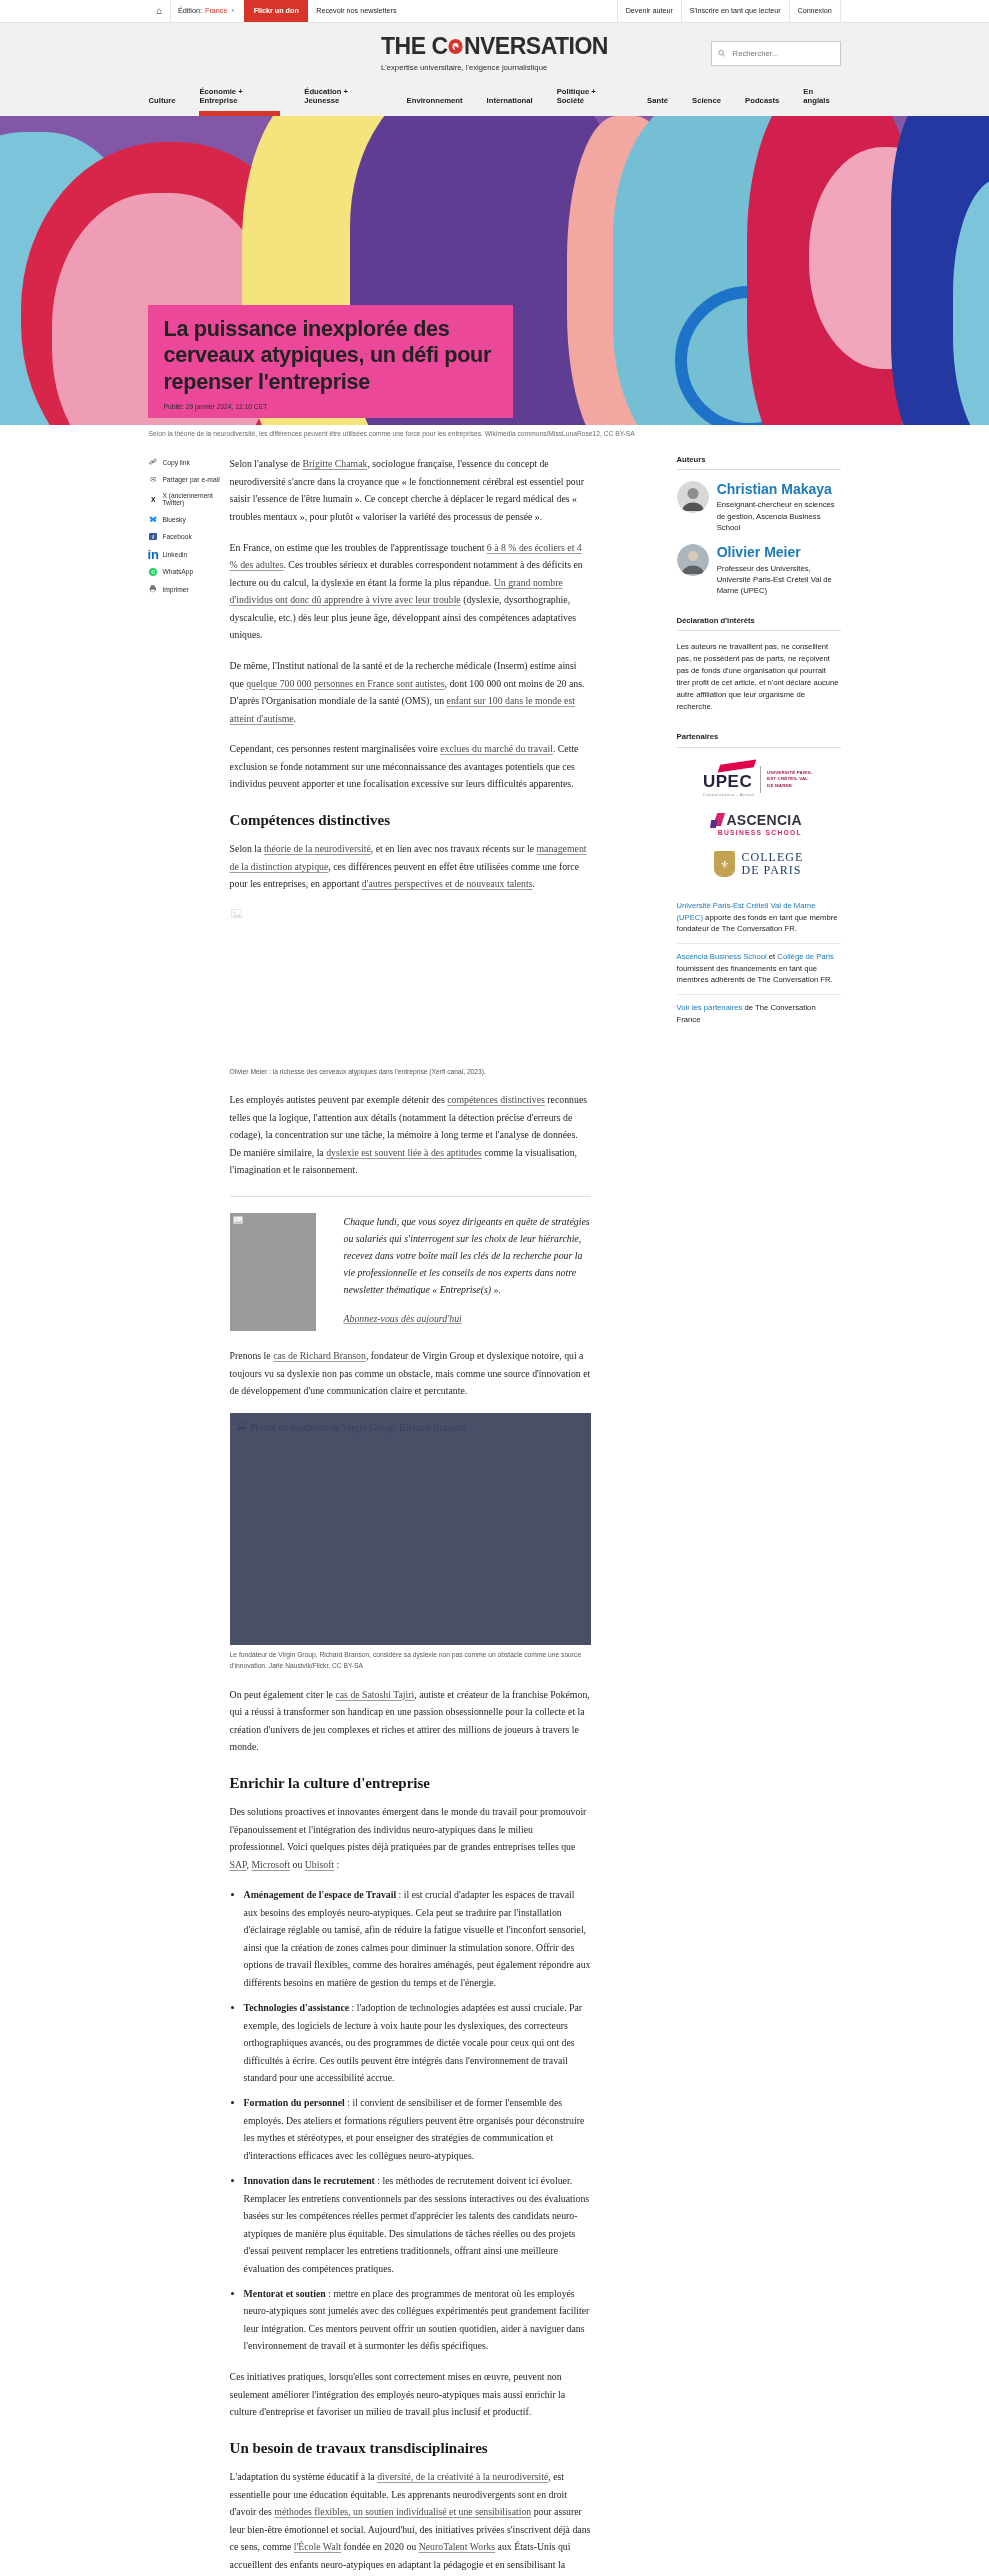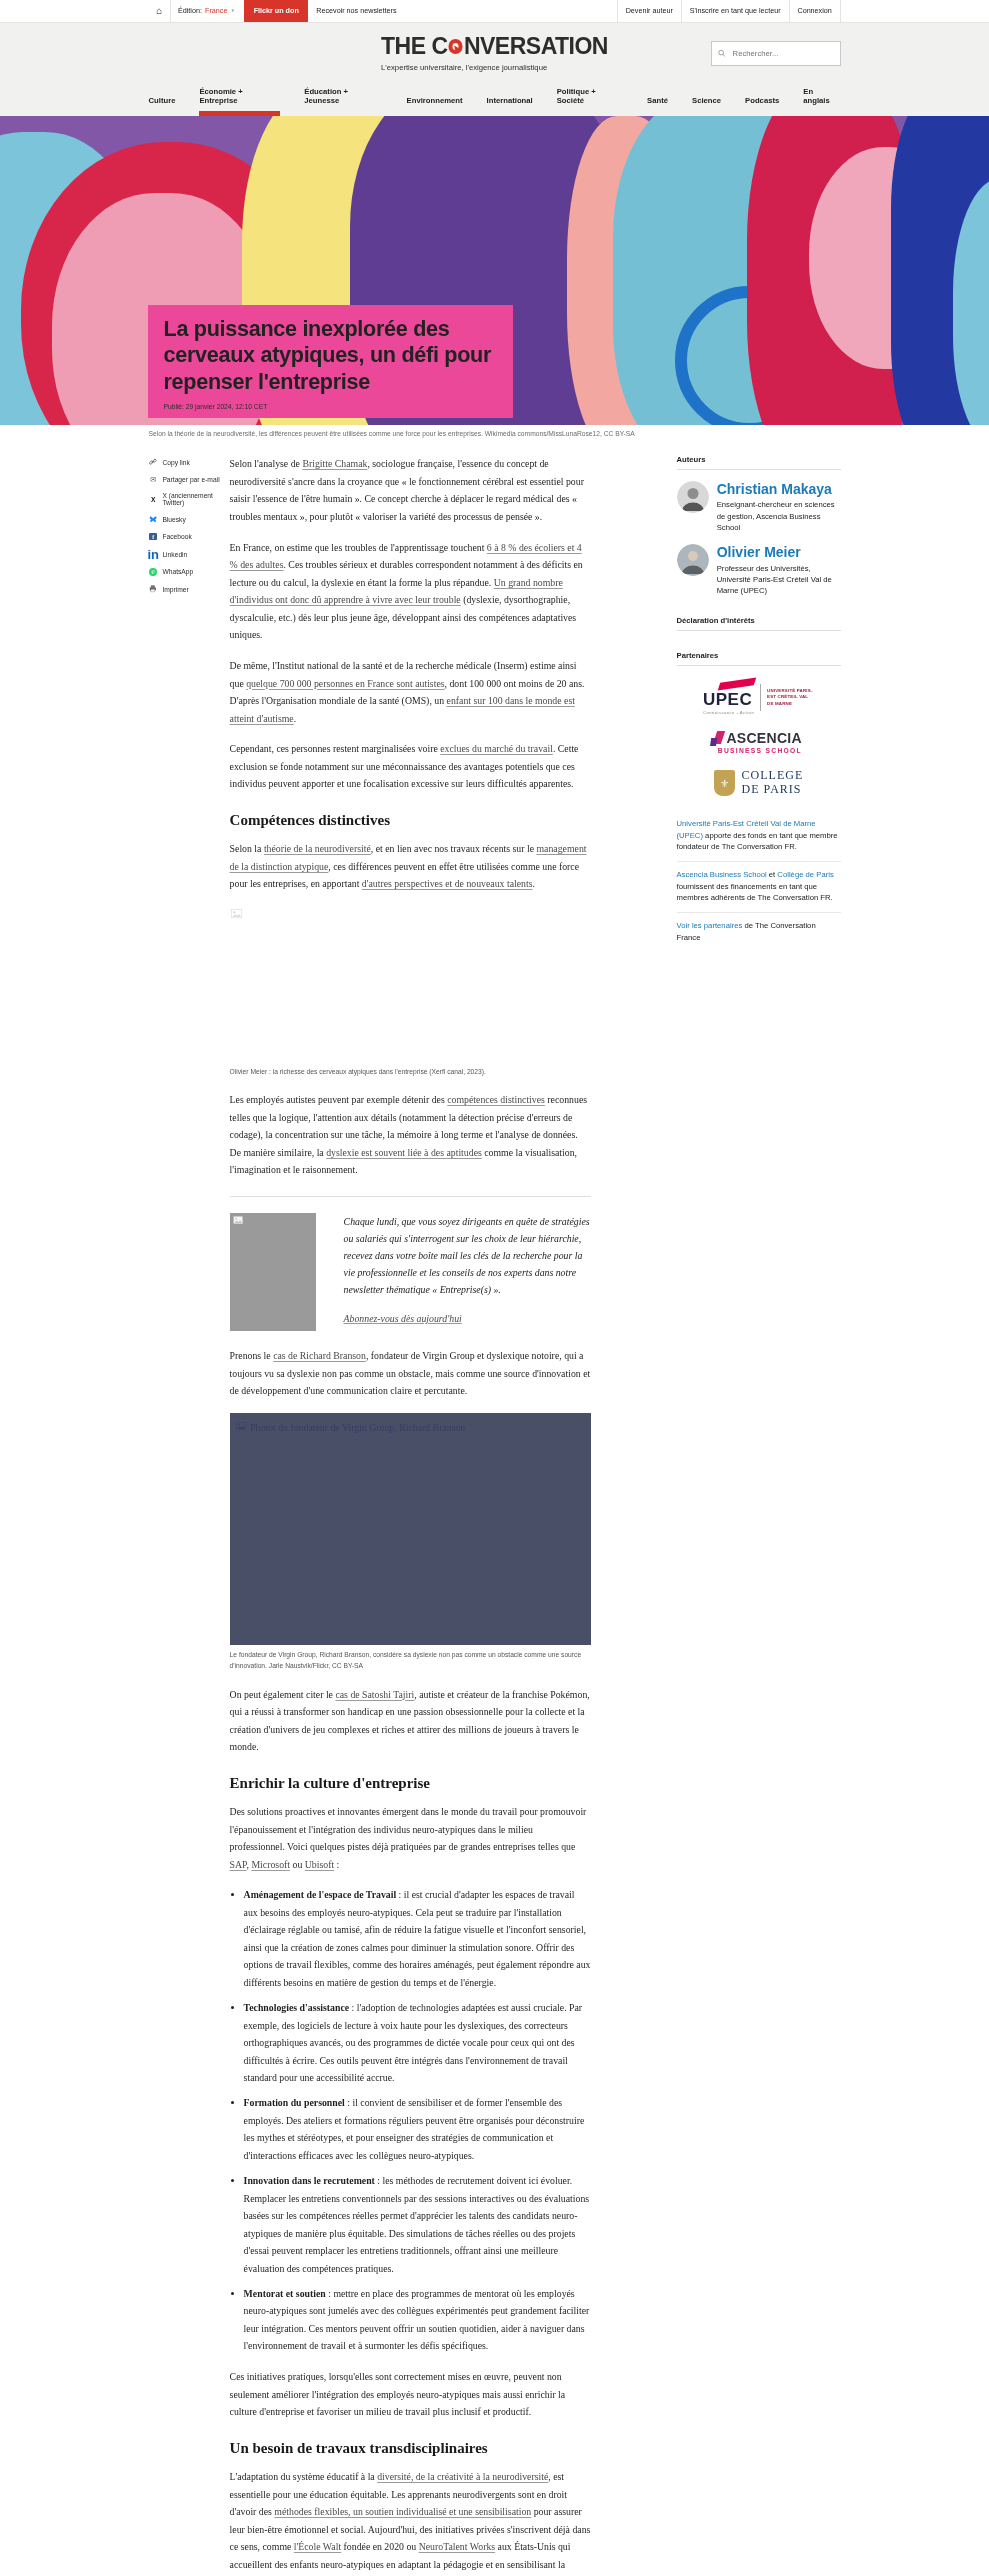--- a/index.html
+++ b/index.html
@@ -343,20 +343,21 @@
               <path d="M10 60a22 17 0 0 1 44 0Z" fill="#5d6166"></path>
             </svg></span>
         <div>
           <div class="a-name">Olivier Meier</div>
           <div class="a-bio">Professeur des Universités, Université Paris-Est Créteil Val de Marne (UPEC)</div>
         </div>
       </div>
 
       <div class="sb-sec">
         <h3 class="sb-h">Déclaration d'intérêts</h3>
+        <div class="decl">Les auteurs ne travaillent pas, ne conseillent pas, ne possèdent pas de parts, ne reçoivent pas de fonds d'une organisation qui pourrait tirer profit de cet article, et n'ont déclaré aucune autre affiliation que leur organisme de recherche.</div>
       </div>
 
       <div class="sb-sec">
         <h3 class="sb-h">Partenaires</h3>
 
         <div class="plogo">
           <div class="upec">
             <div class="upec-l">
               <div class="upec-flag"></div>
               <div class="upec-name">UPEC</div>

